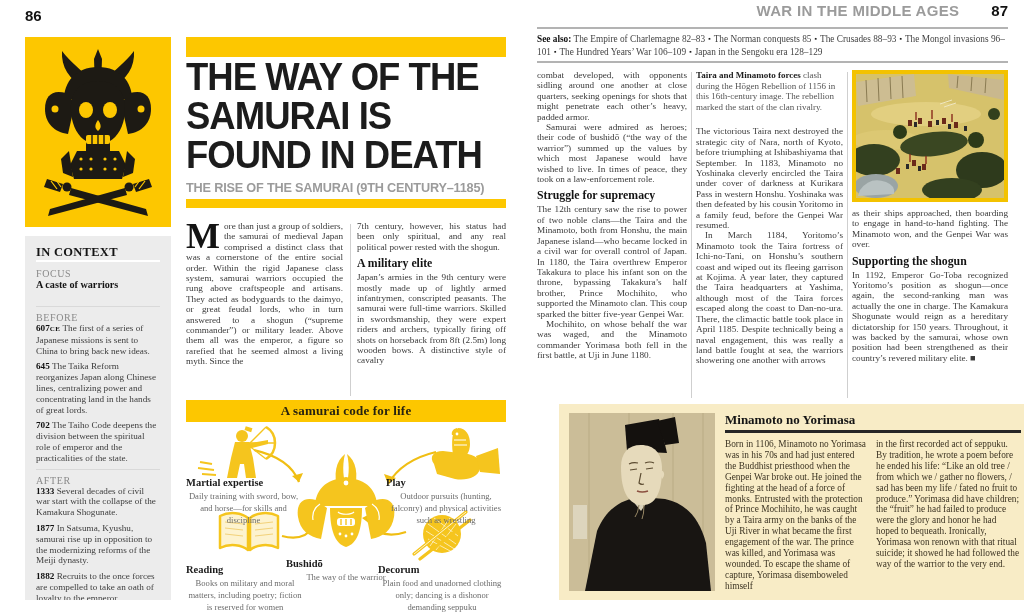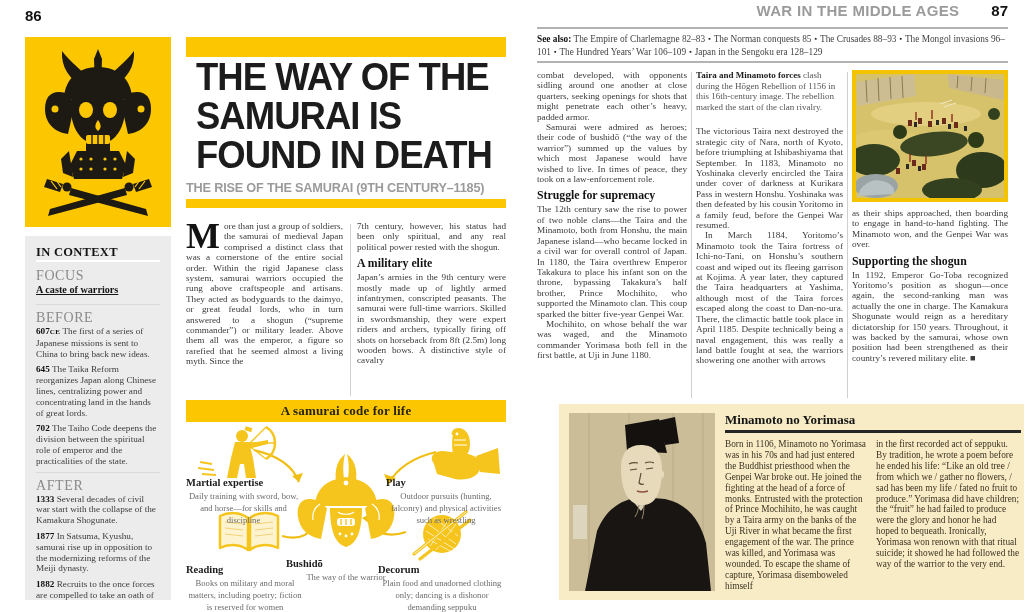--- a/index.html
+++ b/index.html
@@ -13,22 +13,22 @@
   
   .pagenum { font-family:"Liberation Sans", sans-serif; font-weight:bold; font-size:15px; color:#111; }
   .section-head { font-family:"Liberation Sans", sans-serif; font-weight:bold; font-size:15px; color:#9b9b9b; letter-spacing:.3px; }
 
   
   .yellow { background:#fdc700; }
 
   
   .context { background:#ececec; padding:9px 11px; overflow:hidden; }
   .context h2 { font-size:12.5px; font-weight:bold; color:#141414; letter-spacing:.3px; padding-bottom:0; border-bottom:2px solid #ffffff; margin-bottom:6px; }
-  .ctx-label { font-size:14px; color:#8a8a8a; letter-spacing:.6px; margin-top:2px; }
-  .ctx-focus { font-size:10.2px; font-weight:bold; color:#141414; padding-bottom:9px; border-bottom:1px solid #d9d9d9; margin-bottom:5px;text-decoration:underline; }
+  .ctx-label { font-size:10px; color:#8a8a8a; letter-spacing:.6px; margin-top:2px; }
+  .ctx-focus { font-size:10.2px; font-weight:bold; color:#141414; padding-bottom:16px; border-bottom:1px solid #d9d9d9; margin-bottom:5px; }
   .ctx-entry { font-size:9.2px; line-height:10.8px; color:#3d3d3d; margin-bottom:5px; text-align:left; }
   .ctx-entry b { color:#111; }
   .ctx-entry .era { font-size:7px; letter-spacing:.4px; }
   .ctx-rule { border-bottom:1px solid #d9d9d9; margin:4px 0 5px; }
 
   
   .big-title { font-family:"Liberation Sans", sans-serif; font-weight:900; font-size:38px; line-height:39px; color:#1c1c1c; letter-spacing:-1px; transform:scaleX(.96); transform-origin:left top; white-space:nowrap; }
   .subtitle { font-family:"Liberation Sans", sans-serif; font-weight:bold; font-size:13.5px; color:#9b9b9b; letter-spacing:-.2px; transform:scaleX(.94); transform-origin:left top; white-space:nowrap; }
 
   
@@ -137,21 +137,21 @@
     <p class="ctx-entry"><b>645</b> <span>The Taika Reform reorganizes Japan along Chinese lines, centralizing power and concentrating land in the hands of great lords.</span></p>
     <p class="ctx-entry"><b>702</b> <span>The Taiho Code deepens the division between the spiritual role of emperor and the practicalities of the state.</span></p>
     <div class="ctx-rule"></div>
     <div class="ctx-label">AFTER</div>
     <p class="ctx-entry"><b>1333</b> <span>Several decades of civil war start with the collapse of the Kamakura Shogunate.</span></p>
     <p class="ctx-entry"><b>1877</b> <span>In Satsuma, Kyushu, samurai rise up in opposition to the modernizing reforms of the Meiji dynasty.</span></p>
     <p class="ctx-entry"><b>1882</b> <span>Recruits to the once forces are compelled to take an oath of loyalty to the emperor.</span></p>
   </div>
 
   <div class="abs yellow" style="left:186px; top:37px; width:320px; height:20px;"></div>
-  <div class="abs" style="left:196px; top:58px; width:336px;">
+  <div class="abs" style="left:186px; top:58px; width:336px;">
     <div class="big-title">THE WAY OF THE</div>
     <div class="big-title">SAMURAI IS</div>
     <div class="big-title">FOUND IN DEATH</div>
   </div>
   <div class="abs subtitle" style="left:186px; top:180px;">THE RISE OF THE SAMURAI (9TH CENTURY–1185)</div>
   <div class="abs yellow" style="left:186px; top:199px; width:320px; height:9px;"></div>
 
   <div class="abs bt" style="left:186px; top:221px; width:157px; height:178px;">
     <p><span class="dropcap">M</span><span>ore than just a group of soldiers, the samurai of medieval Japan comprised a distinct class that was a cornerstone of the entire social order. Within the rigid Japanese class system, samurai warriors occupied the rung above craftspeople and artisans. They acted as bodyguards to the daimyo, or great feudal lords, who in turn answered to a shogun (“supreme commander”) or military leader. Above them all was the emperor, a figure so rarefied that he seemed almost a living myth. Since the</span></p>
   </div>

